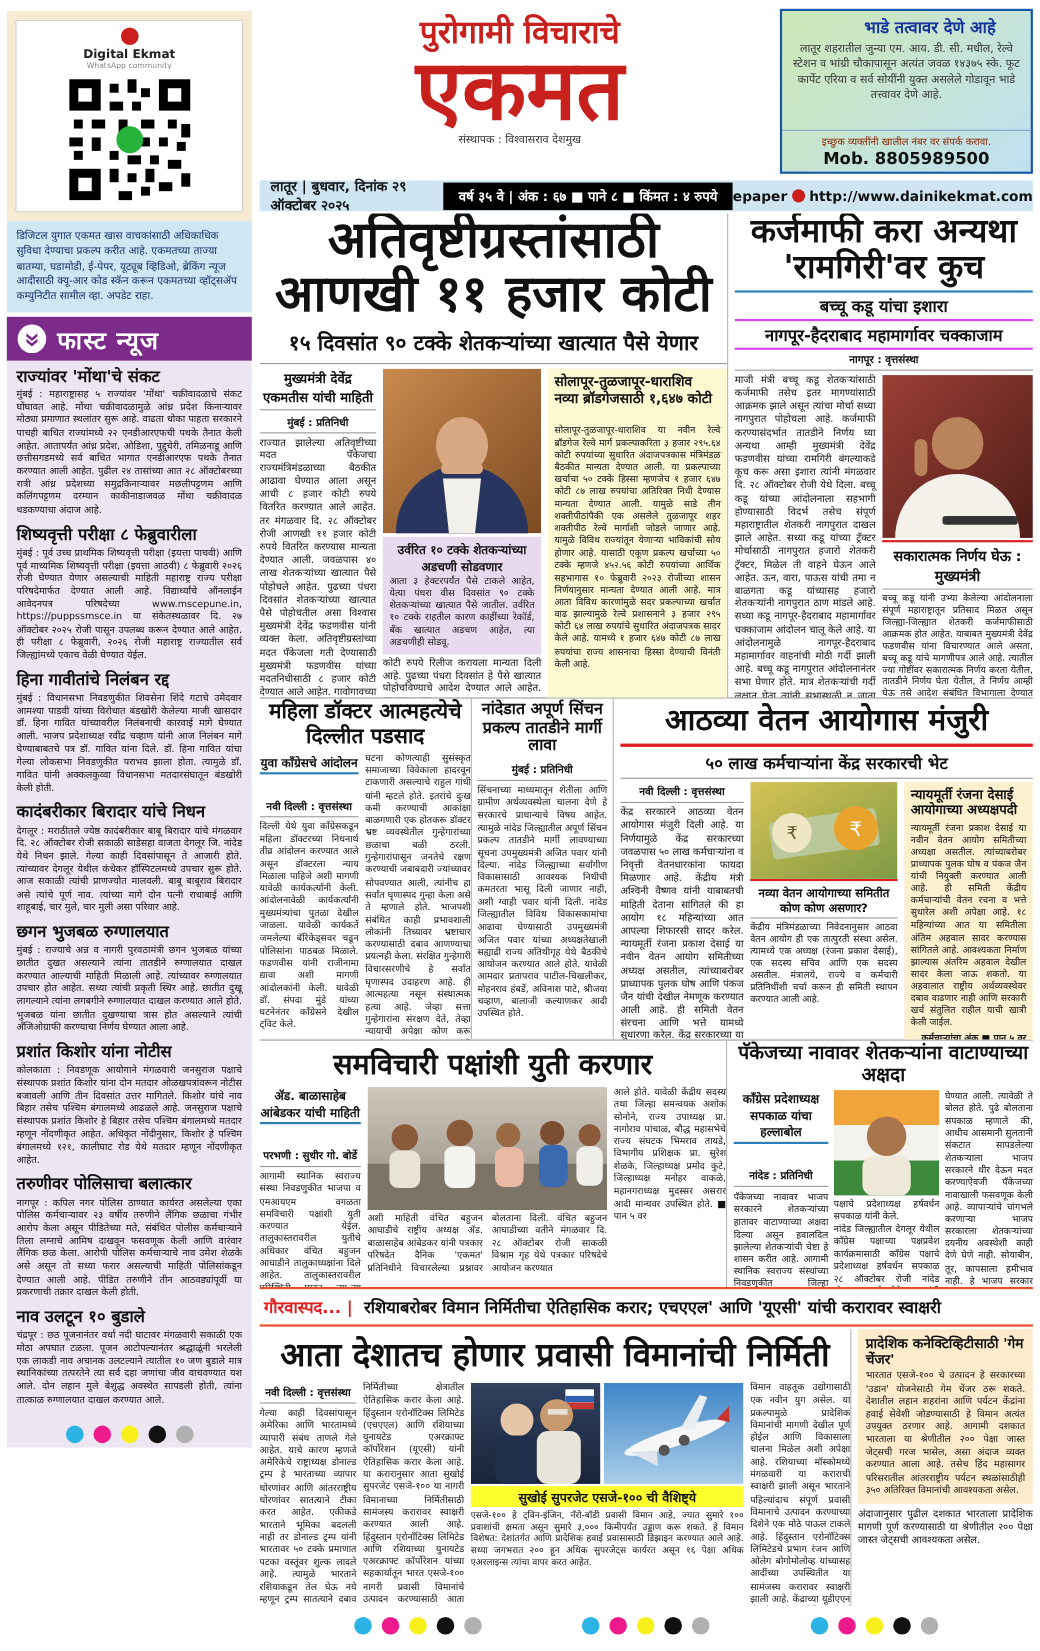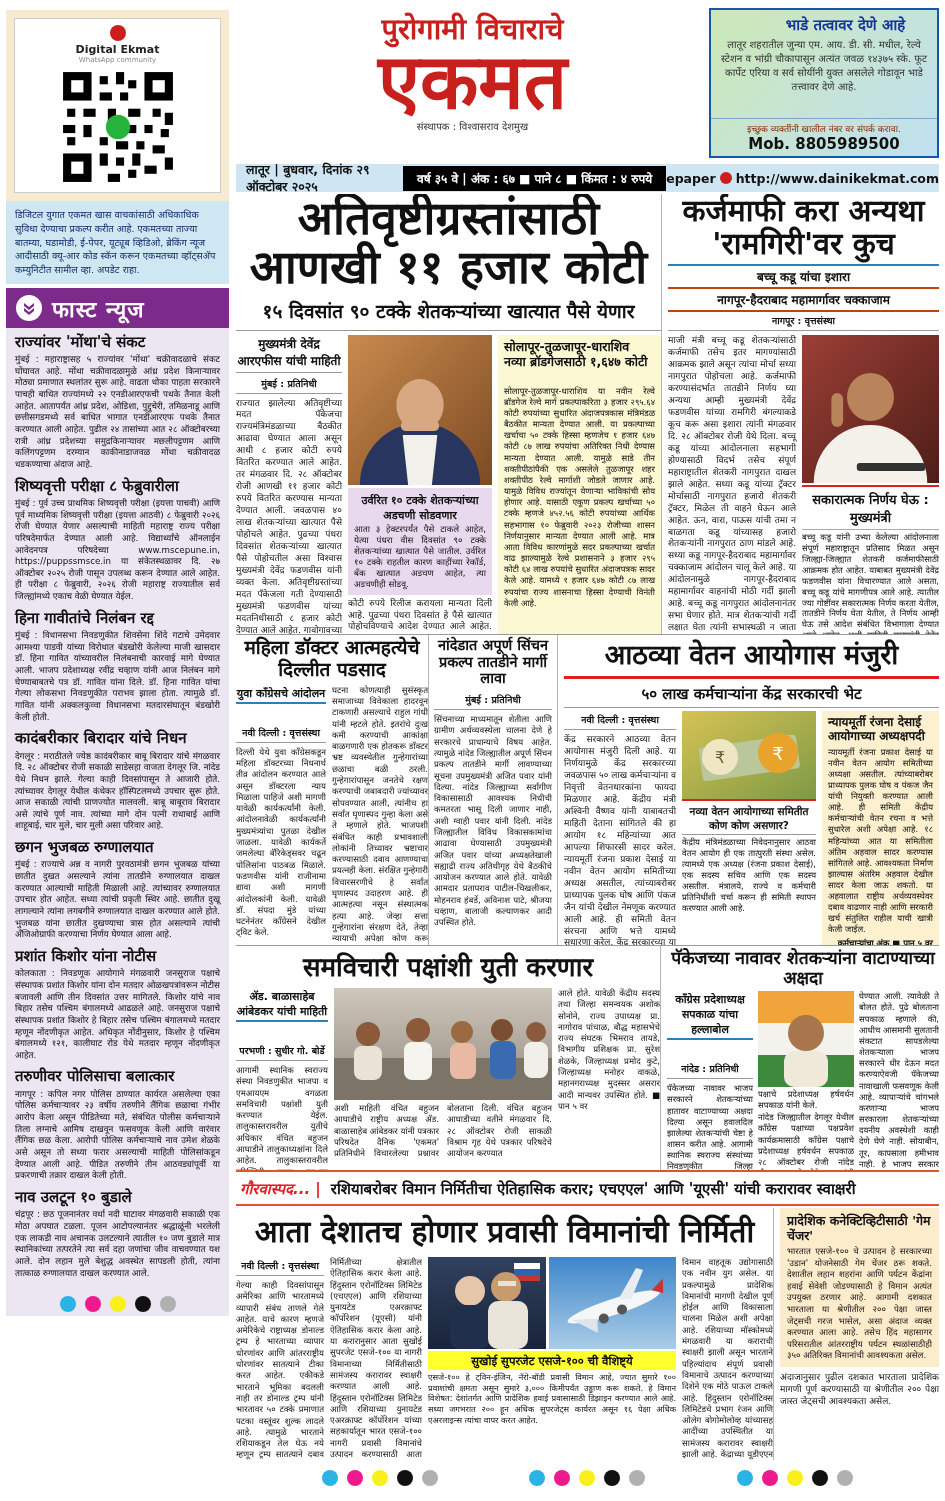--- a/index.html
+++ b/index.html
@@ -61,21 +61,21 @@
   .photo-col{width:144px;}
   .photo{width:100%;position:relative;overflow:hidden;}
   .purple-box{background:#e9d9ee;padding:4px 6px;margin-top:3px;}
   .pb-title{font-size:11px;font-weight:bold;text-align:center;margin-bottom:2px;}
   .pb-body{font-size:8.6px;line-height:1.3;text-align:justify;}
   .yellow-box{flex:1;background:#fbf8d2;padding:4px 6px;}
   .yb-title{font-size:12.5px;font-weight:bold;line-height:1.2;margin-bottom:17px;}
   .yb-body{font-size:8.4px;line-height:1.33;text-align:justify;}
   .loan-col{flex:1;padding-left:6px;}
   .loan-headline{margin:0;font-size:30px;line-height:1.1;text-align:center;font-weight:bold;}
-  .kicker{font-size:12px;font-weight:bold;text-align:center;padding:2px 0;border-bottom:2px solid #c2410c;}
+  .kicker{font-size:15px;font-weight:bold;text-align:center;padding:2px 0;border-bottom:2px solid #d946ef;}
   .kicker.first{border-top:2px solid #2d7fb8;margin-top:4px;}
   .loan-row{display:flex;gap:6px;margin-top:2px;}
   .loan-b1{width:128px;}
   .loan-right{flex:1;}
   .cm-box{margin-top:2px;}
   .cmb-title{font-size:13px;font-weight:bold;text-align:center;border-top:2px solid #e02020;padding:3px 0;border-bottom:1px solid #aaa;}
   .cmb-body{font-size:8.4px;line-height:1.3;text-align:justify;margin-top:2px;}
   
   .mid-row{display:flex;height:310px;overflow:hidden;}
   .doc-col{width:192px;}
@@ -109,21 +109,21 @@
   .all-c{flex:1;}
   .pkg-col{flex:1;padding-left:6px;}
   .pkg-h{margin:0;font-size:17.5px;line-height:1.15;text-align:center;font-weight:bold;padding:2px 0 3px;}
   .pkg-cols{display:flex;gap:5px;}
   .pkg-a{width:86px;}
   .pkg-b{width:96px;}
   .pkg-cap{font-size:8.4px;line-height:1.25;text-align:justify;margin:2px 0;}
   .pkg-c{flex:1;}
   
   .gaurav{border-top:2px solid #e4512d;border-bottom:2px solid #e4512d;padding:6px 4px;display:flex;gap:10px;align-items:center;}
-  .gk{color:#e02020;font-weight:bold;font-size:15px;white-space:nowrap;font-style:italic;}
+  .gk{color:#e02020;font-weight:bold;font-size:15px;white-space:nowrap;}
   .gt{font-weight:bold;font-size:15px;}
   
   .bottom-row{display:flex;height:252px;overflow:hidden;margin-top:2px;}
   .air-col{width:537px;}
   .air-h{margin:0;font-size:30px;text-align:center;font-weight:bold;padding:2px 0 6px;}
   .air-cols{display:flex;gap:6px;}
   .air-a{width:88px;}
   .air-b{width:92px;}
   .air-p{width:248px;}
   .air-photos{display:flex;gap:3px;}
@@ -273,21 +273,21 @@
         <a href="#">http://www.dainikekmat.com</a>
       </span>
     </div>
 
     <section class="top-row">
       <div class="lead-col">
         <h1 class="lead-headline">अतिवृष्टीग्रस्तांसाठी आणखी ११ हजार कोटी</h1>
         <div class="lead-subhead">१५ दिवसांत ९० टक्के शेतकऱ्यांच्या खात्यात पैसे येणार</div>
         <div class="lead-body-row">
           <div class="info-col">
-            <div class="info-head">मुख्यमंत्री देवेंद्र आरएफीस यांची माहिती</div>
+            <div class="info-head">मुख्यमंत्री देवेंद्र एकमतीस यांची माहिती</div>
             <div class="dateline">मुंबई : प्रतिनिधी</div>
             <div class="body">राज्यात झालेल्या अतिवृष्टीच्या मदत पॅकेजचा राज्यमंत्रिमंडळाच्या बैठकीत आढावा घेण्यात आला असून आधी ८ हजार कोटी रुपये वितरित करण्यात आले आहेत. तर मंगळवार दि. २८ ऑक्टोबर रोजी आणखी ११ हजार कोटी रुपये वितरित करण्यास मान्यता देण्यात आली. जवळपास ४० लाख शेतकऱ्यांच्या खात्यात पैसे पोहोचले आहेत. पुढच्या पंधरा दिवसांत शेतकऱ्यांच्या खात्यात पैसे पोहोचतील असा विश्वास मुख्यमंत्री देवेंद्र फडणवीस यांनी व्यक्त केला. अतिवृष्टीग्रस्तांच्या मदत पॅकेजला गती देण्यासाठी मुख्यमंत्री फडणवीस यांच्या मदतनिधीसाठी ८ हजार कोटी देण्यात आले आहेत. गावोगावच्या शेतकऱ्यांच्या खात्यात हे पैसे पोहोचले असून बैठकीत आणखीन ११ हजार</div>
           </div>
           <div class="photo-col">
             <div class="photo" style="height:150px">
               <svg width="100%" height="100%" viewBox="0 0 158 150" preserveAspectRatio="none">
                 <defs>
                     <linearGradient id="g1" x1="0" y1="0" x2="1" y2="1">
                       <stop offset="0" stop-color="#c98a4e"></stop>
                       <stop offset="1" stop-color="#7c4a22"></stop>

